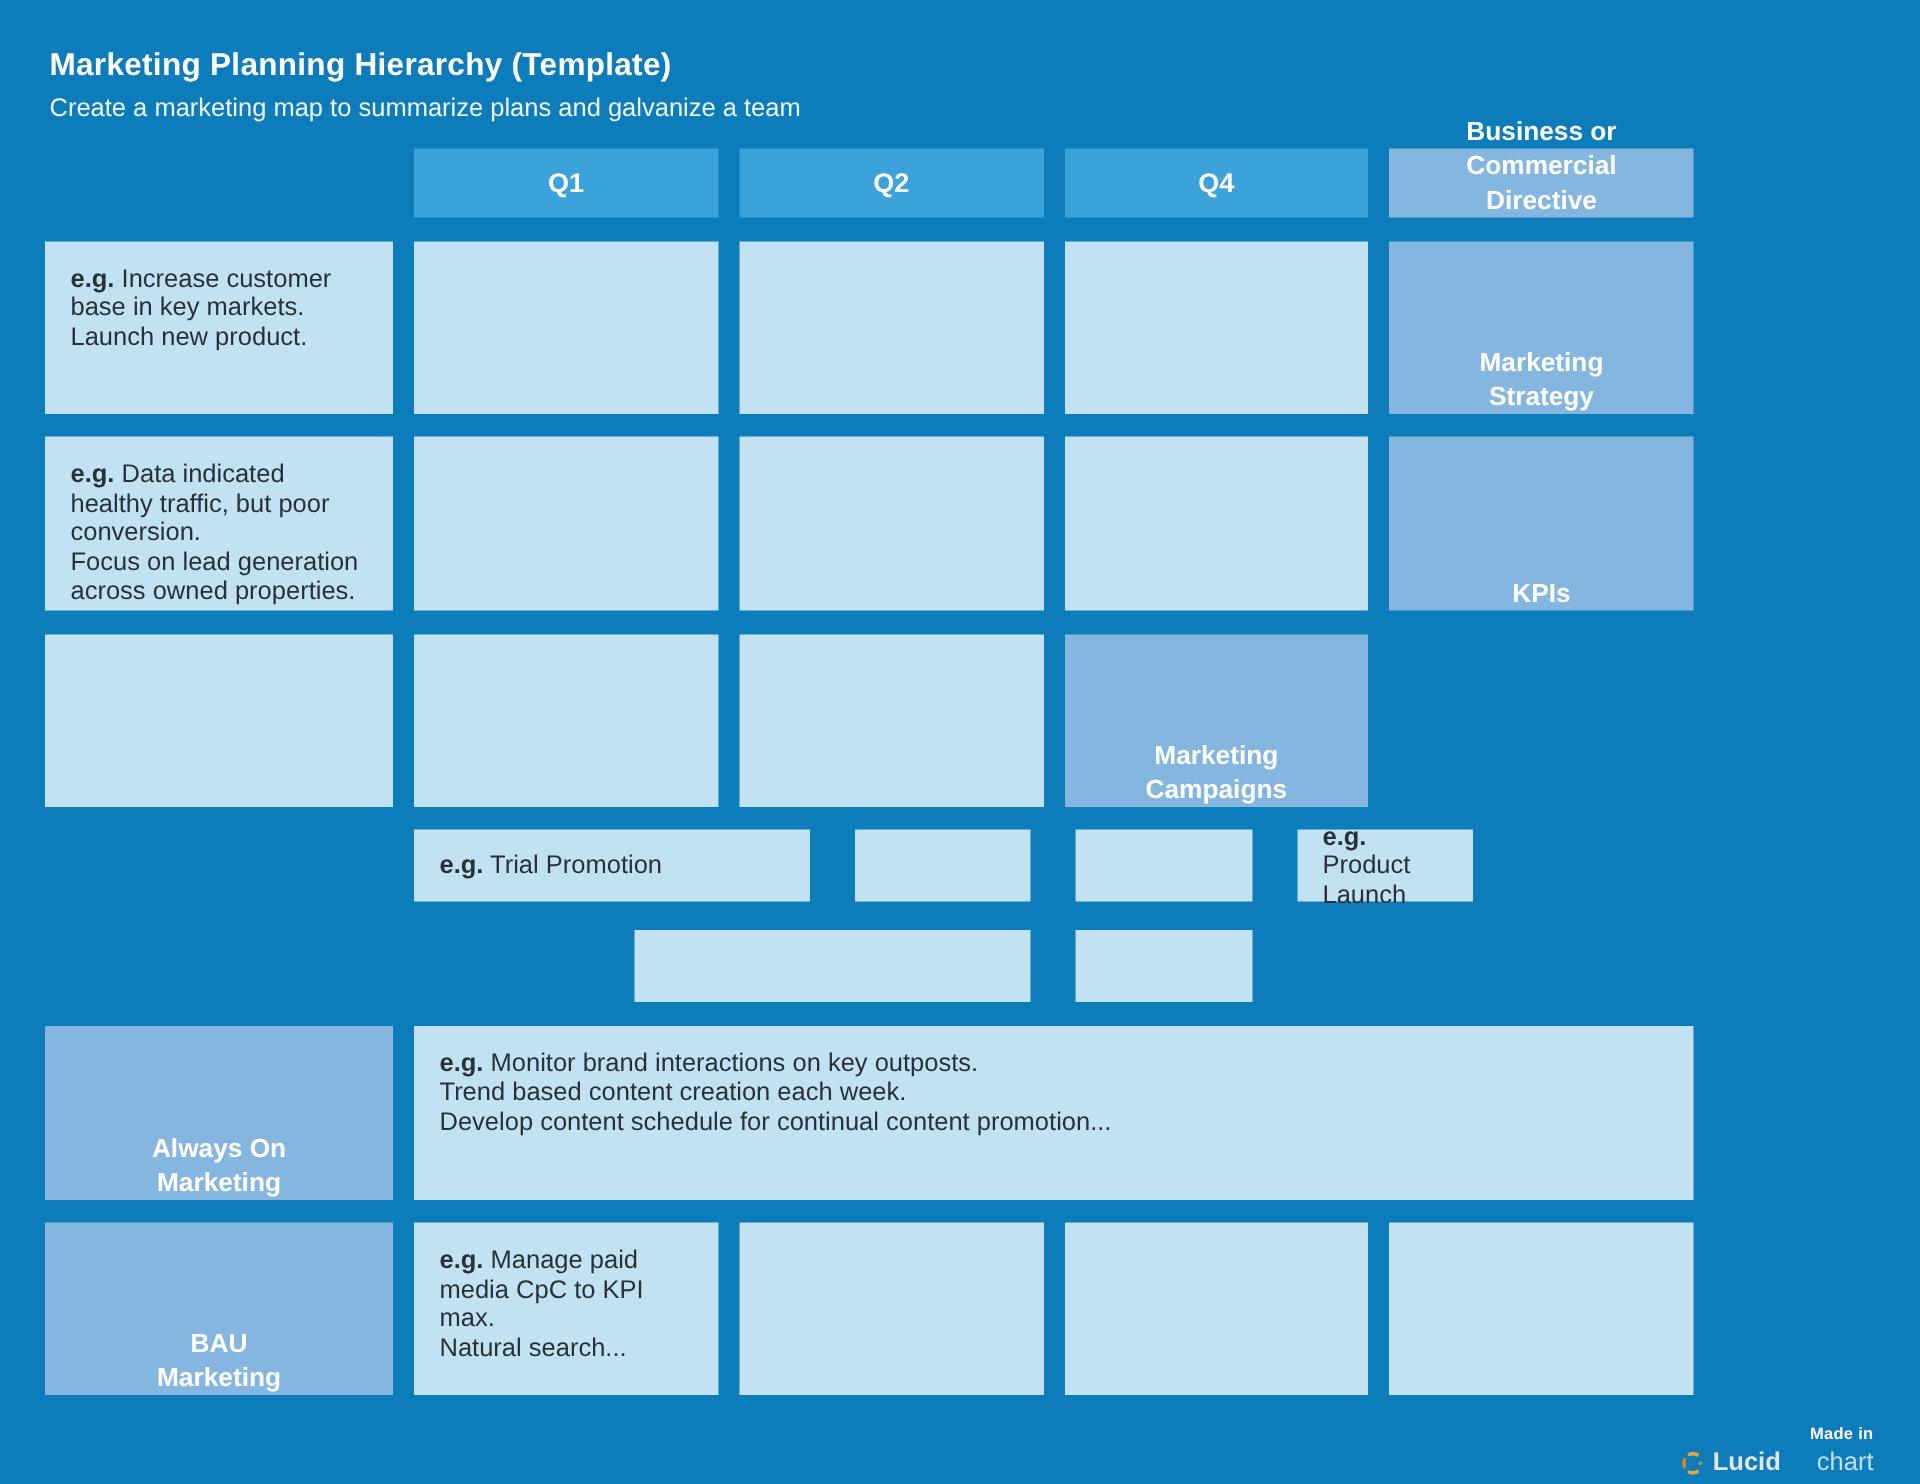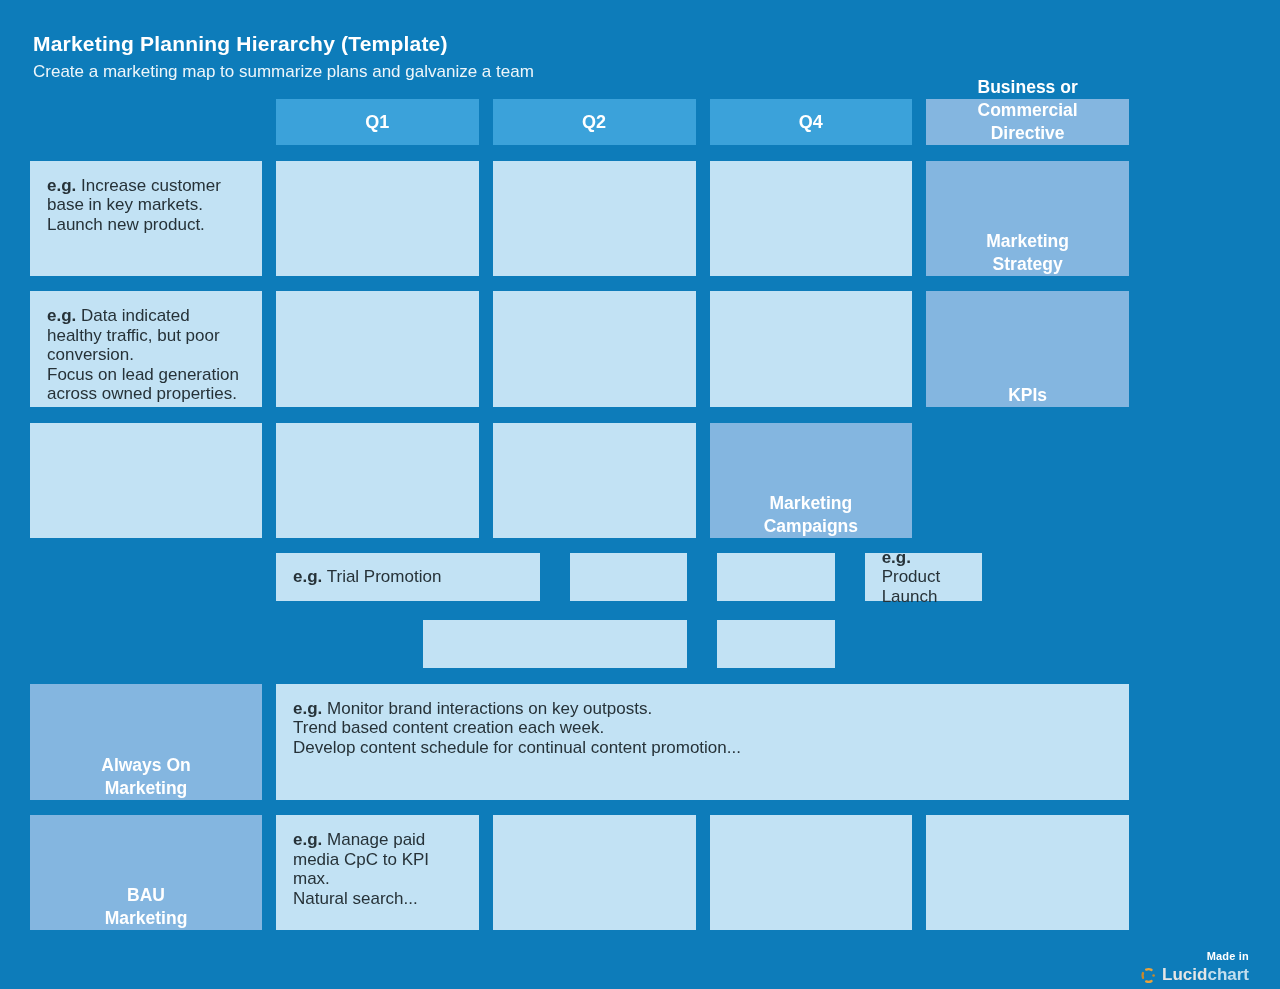--- a/index.html
+++ b/index.html
@@ -80,21 +80,21 @@
 
   
   .badge {
     position: absolute; right: 31px; bottom: 4px;
     color: var(--color-header-text); text-align: right;
   }
   .made-in { font-size: 11px; font-weight: bold; letter-spacing: 0.2px; }
   .brand { margin-top: 3px; display: flex; align-items: center; justify-content: flex-end; gap: 5px; }
   .brand-text { font-size: 17px; }
   .brand-bold { font-weight: bold; color: #e5e5e5; }
-  .brand-light { font-weight: bold; color: rgba(255,255,255,0.75); }
+  .brand-light { font-weight: normal; color: rgba(255,255,255,0.75); margin-left: 24px; }
   .logo-icon { display: inline-block; width: 17px; height: 17px; }
 </style>
 </head>
 <body>
 
 <div class="stage">
 
   <div class="titleblock">
     <div class="page-title">Marketing Planning Hierarchy (Template)</div>
     <div class="page-subtitle">Create a marketing map to summarize plans and galvanize a team</div>

